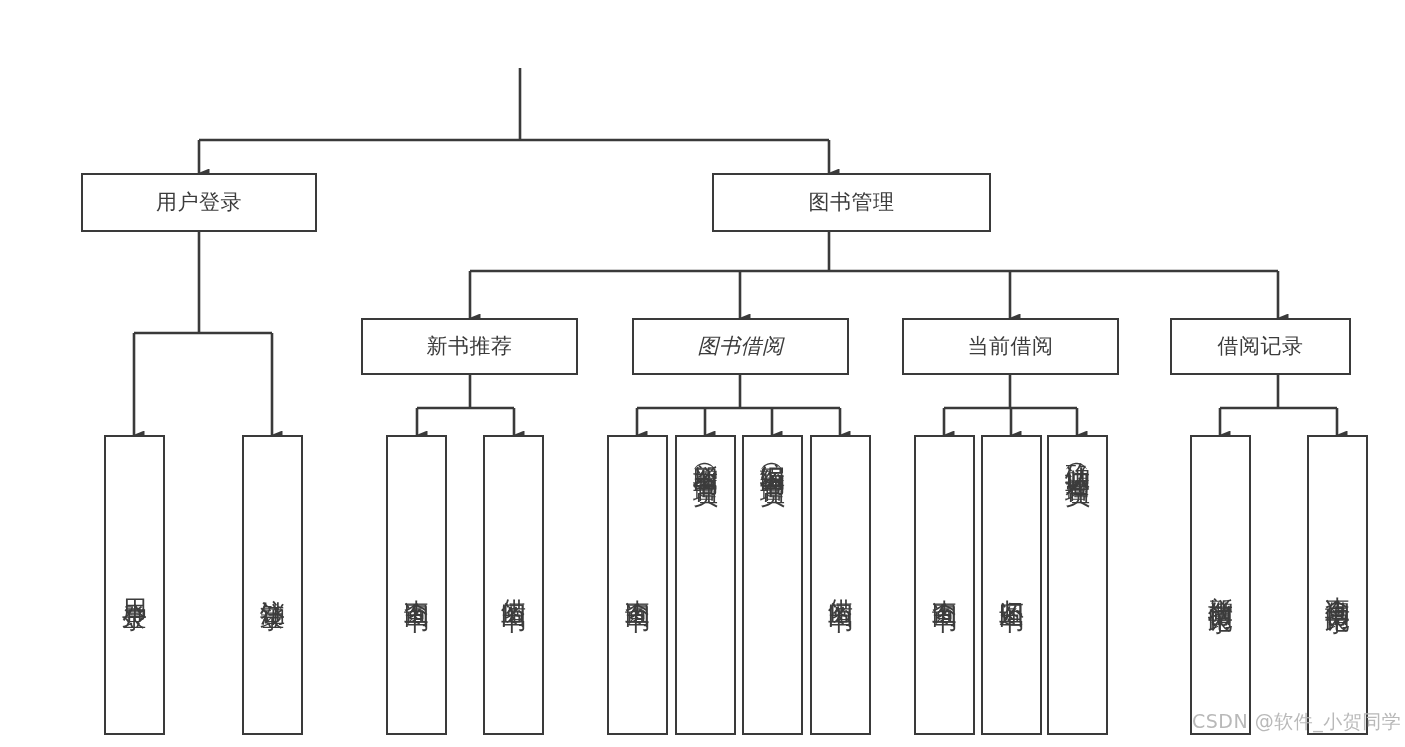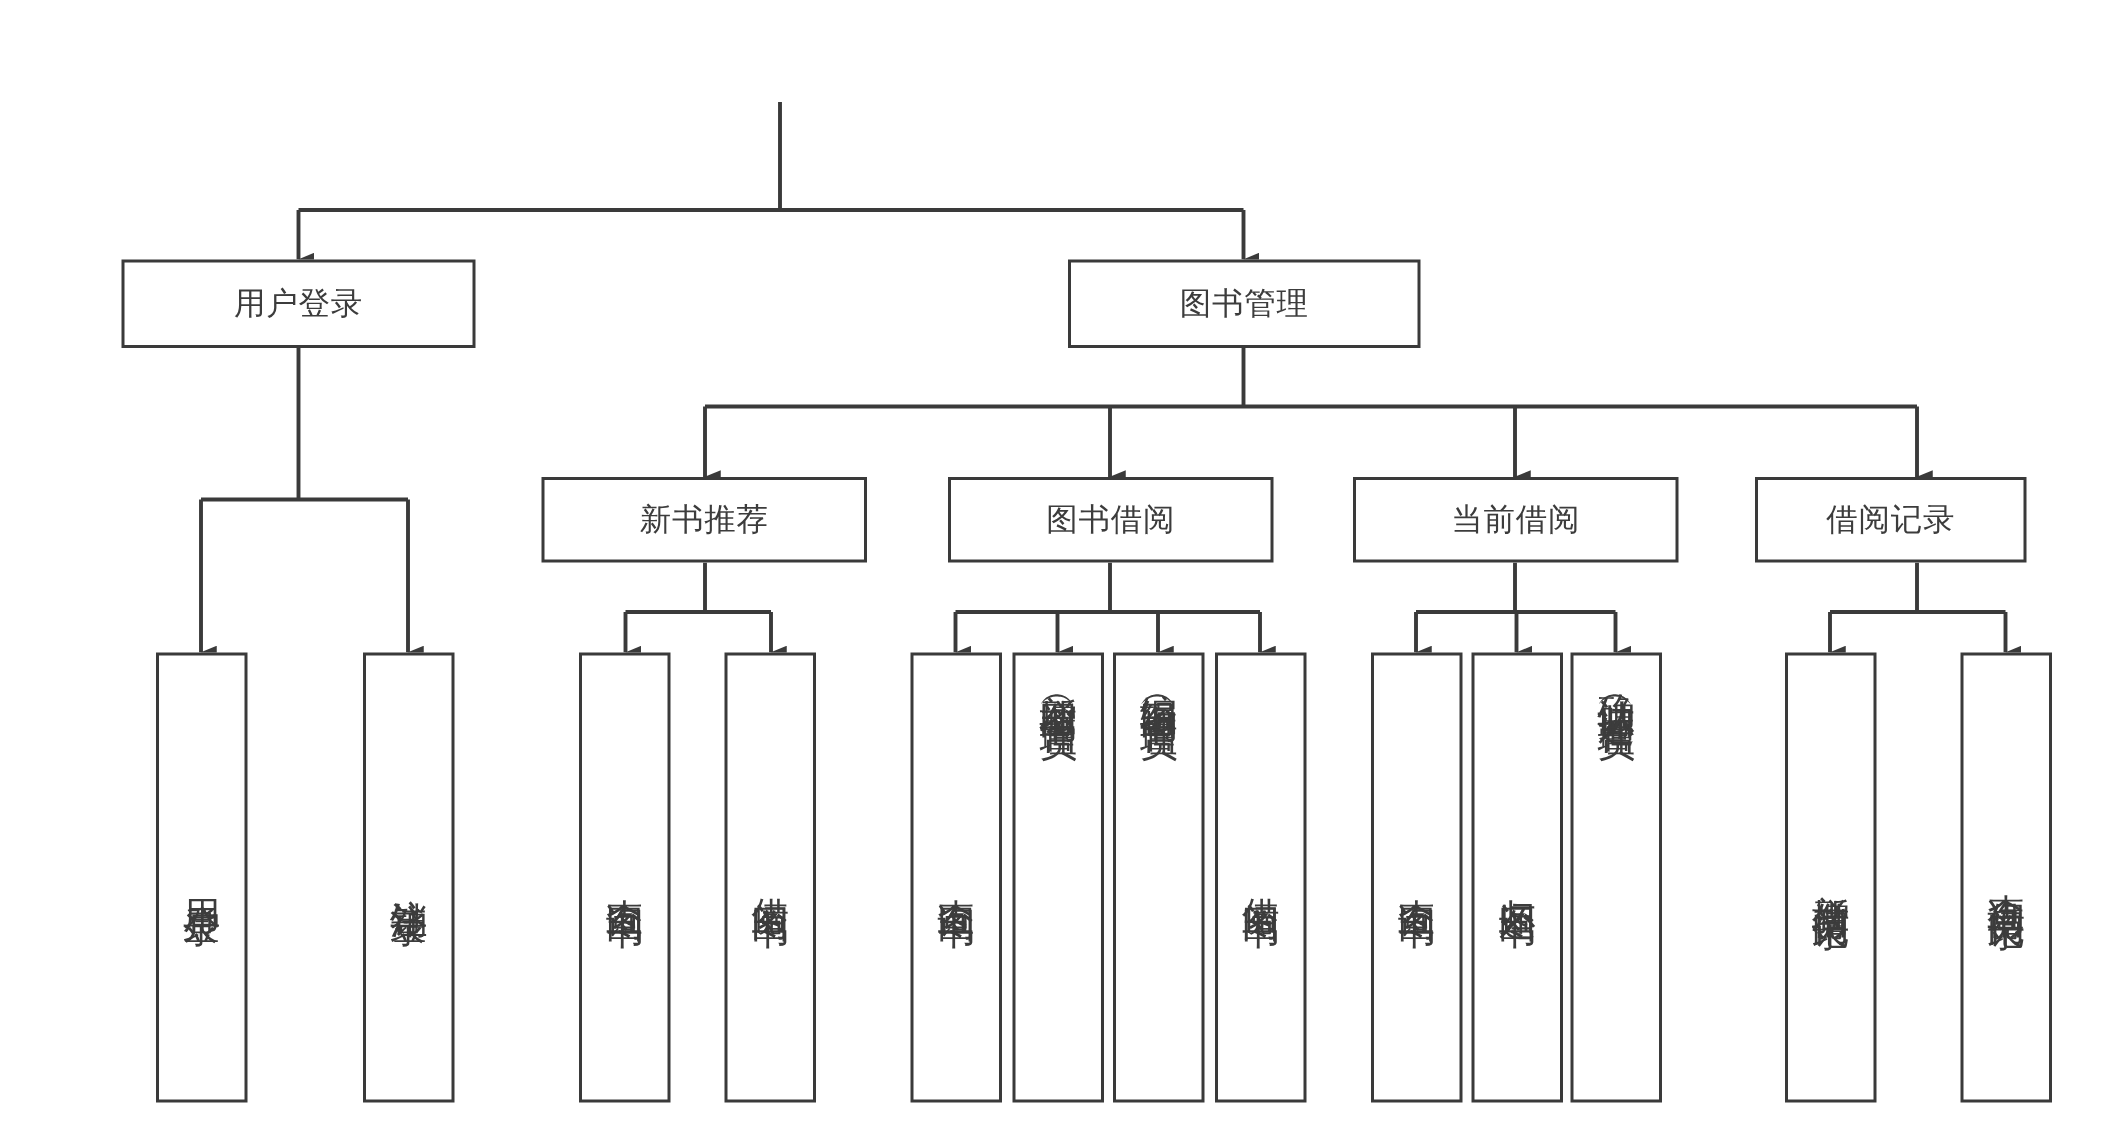--- a/index.html
+++ b/index.html
@@ -127,29 +127,29 @@
         <line x1="1220" y1="408" x2="1220" y2="435" marker-end="url(#arrowhead)"></line>
         <line x1="1337" y1="408" x2="1337" y2="435" marker-end="url(#arrowhead)"></line>
       </g>
   </svg>
 
 
   <div id="level2-container">
       <div class="node horizontal" style="left: 81px; top: 173px; width: 236px; height: 59px;">
         <span class="node-label">用户登录</span>
       </div>
-      <div class="node horizontal" style="left: 712px; top: 173px; width: 235px; height: 59px;">
+      <div class="node horizontal" style="left: 712px; top: 173px; width: 279px; height: 59px;">
         <span class="node-label">图书管理</span>
       </div>
     </div>
   <div id="level3-container">
       <div class="node horizontal" style="left: 361px; top: 318px; width: 217px; height: 57px;">
         <span class="node-label">新书推荐</span>
       </div>
-      <div class="node horizontal" style="left: 632px; top: 318px; width: 217px; height: 57px;">
+      <div class="node horizontal" style="left: 632px; top: 318px; width: 217px; height: 57px; font-style: italic;">
         <span class="node-label">图书借阅</span>
       </div>
       <div class="node horizontal" style="left: 902px; top: 318px; width: 217px; height: 57px;">
         <span class="node-label">当前借阅</span>
       </div>
       <div class="node horizontal" style="left: 1170px; top: 318px; width: 181px; height: 57px;">
         <span class="node-label">借阅记录</span>
       </div>
     </div>
   <div id="leaves-container">
@@ -187,13 +187,14 @@
         <span class="node-label">确认归还（管理员）</span>
       </div>
       <div class="node vertical centered" style="left: 1190px; top: 435px; width: 61px; height: 300px;">
         <span class="node-label">新增借阅记录</span>
       </div>
       <div class="node vertical centered" style="left: 1307px; top: 435px; width: 61px; height: 300px;">
         <span class="node-label">查询借阅记录</span>
       </div>
     </div>
 
+  <div class="watermark">CSDN @软件_小贺同学</div>
 </div>
 
 </body></html>

